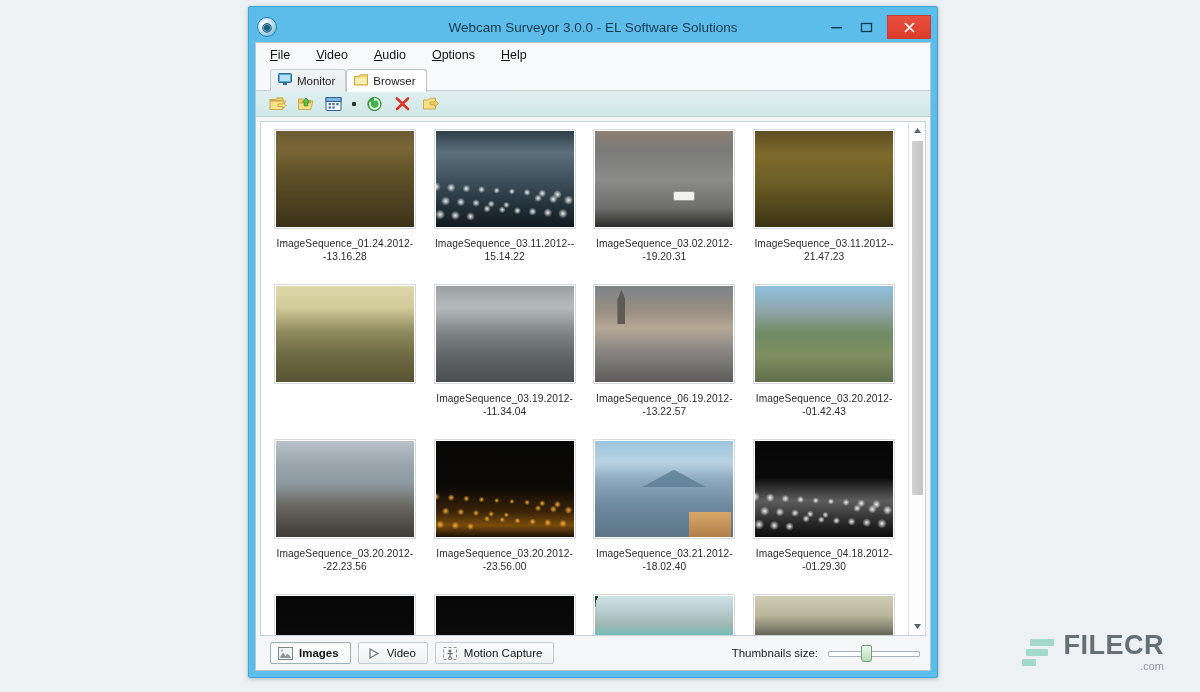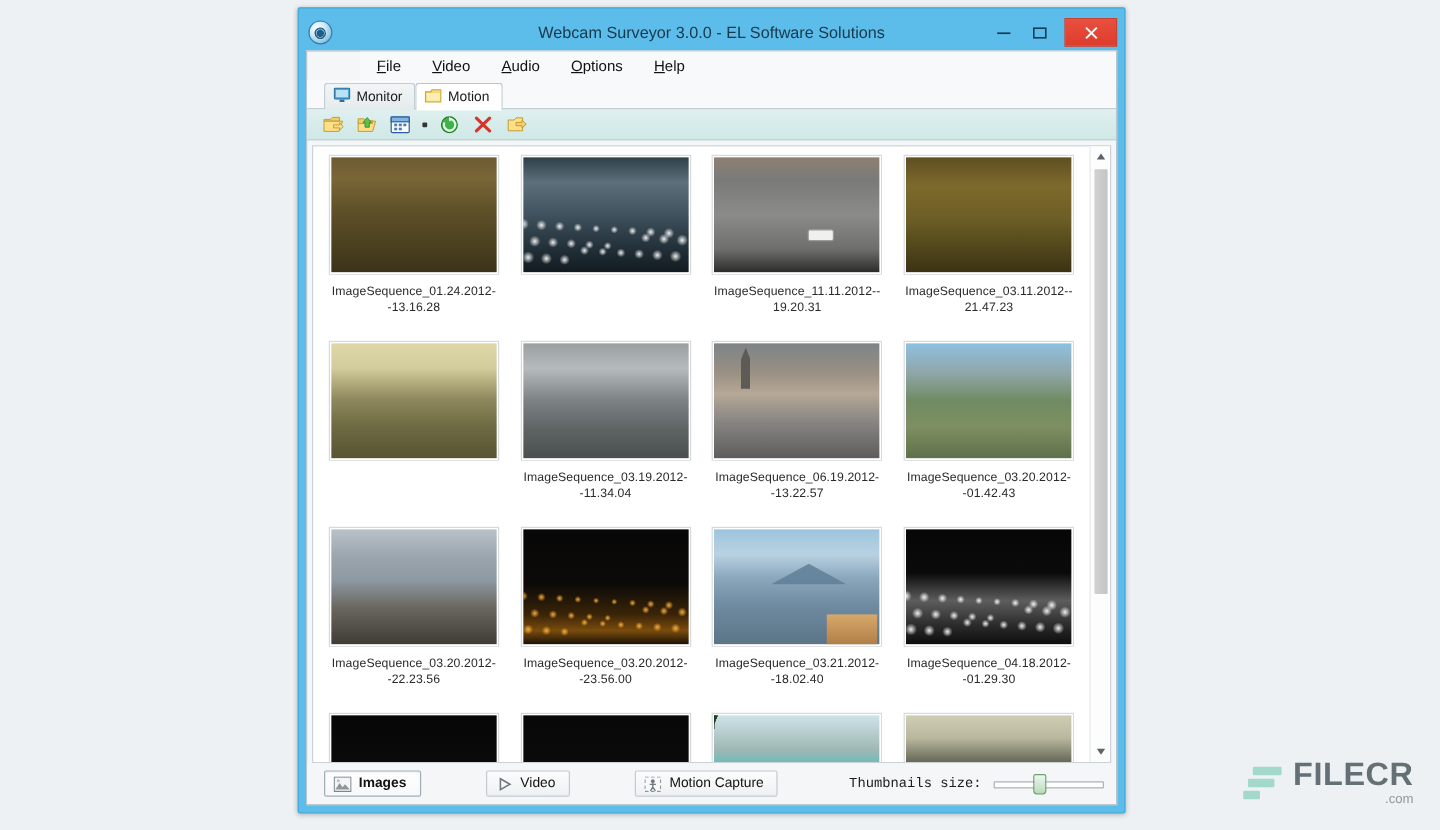--- a/index.html
+++ b/index.html
@@ -69,21 +69,21 @@
     display:flex; flex-direction:column;
     min-height:0;
   }
 
   
   #menubar {
     height:24px; flex:0 0 24px;
     display:flex; align-items:center;
     padding-left:14px; gap:26px;
     background:#f7f9fa;
-    font-size:12.5px; color:#111;margin-left:44px;
+    font-size:12.5px; color:#111;
   }
   .menu-item { cursor:default; }
   .menu-item u { text-decoration:underline; }
 
   
   #tabstrip {
     height:24px; flex:0 0 24px;
     display:flex; align-items:flex-end;
     padding-left:14px;
     background:#f7f9fa;
@@ -194,21 +194,20 @@
     border-radius:1px;
     cursor:default;
   }
 
   
   #bottombar {
     flex:0 0 34px; height:34px;
     display:flex; align-items:center;
     padding:0 10px 0 14px;
     background:#f4f6f7;
-    gap:47px;
   }
   .modebtn {
     height:22px;
     display:flex; align-items:center; gap:6px;
     padding:0 11px 0 7px;
     font-size:11.5px; color:#111;
     border:1px solid #c2ccd2;
     border-radius:2px;
     background:linear-gradient(#fbfcfc,#eef1f3);
     margin-right:7px;
@@ -217,21 +216,21 @@
   .modebtn.active {
     background:linear-gradient(#ffffff,#f6f8f9);
     border-color:#9fb0b9;
     font-weight:bold;
     box-shadow:inset 0 1px 2px rgba(0,0,0,.07);
   }
   .modebtn .ico { width:15px; height:15px; display:flex; align-items:center; justify-content:center; }
 
   #slider-area {
     margin-left:auto;
-    display:flex; align-items:flex-start; gap:10px;font-family:Liberation Mono, monospace;
+    display:flex; align-items:flex-start; gap:10px;
   }
   #slider-label { font-size:11.5px; color:#1c1c1c; }
   #slider {
     width:92px; height:12px;
     position:relative;
     display:flex; align-items:center;
   }
   #slider-track {
     position:absolute; left:0; right:0; top:4px; height:6px;
     background:#fdfdfd; border:1px solid #a9b3b9; border-radius:1px;
@@ -240,21 +239,21 @@
     position:absolute; left:36%; top:-2px;
     width:11px; height:17px;
     background:linear-gradient(#eef6ef,#b8ddb9);
     border:1px solid #6fa273;
     border-radius:2px 2px 3px 3px;
     cursor:default;
   }
 
   
   #watermark {
-    position:absolute; right:22px; bottom:20px;
+    position:absolute; right:36px; bottom:20px;
     display:flex; align-items:center; gap:9px;
     opacity:.95;
   }
   #wm-mark { width:34px; height:32px; position:relative; }
   #wm-mark i { position:absolute; display:block; height:7px; background:#9fd8c6; border-radius:1px; }
   #wm-mark i:nth-child(1){ top:3px;  left:9px;  width:24px; }
   #wm-mark i:nth-child(2){ top:13px; left:5px;  width:22px; }
   #wm-mark i:nth-child(3){ top:23px; left:1px;  width:14px; }
   #wm-text { display:flex; flex-direction:column; line-height:1; }
   #wm-filecr { font-size:27px; font-weight:bold; color:#5d6a6f; letter-spacing:.5px; }
@@ -308,21 +307,21 @@
         </span>
         <span>Monitor</span>
       </div>
       <div class="tab active">
         <span>
           <svg width="14" height="12" viewBox="0 0 14 12">
             <path d="M0.5 2.5 L5 2.5 L6 0.8 L13.5 0.8 L13.5 11 L0.5 11 Z" fill="#f6d97a" stroke="#c9a53d"></path>
             <path d="M1.5 3.6 L12.5 3.6 L12.5 10 L1.5 10 Z" fill="#fbeeb4" stroke="none"></path>
           </svg>
         </span>
-        <span>Motion</span>
+        <span>Browser</span>
       </div>
     </div>
 
     <div id="toolbar">
       <div class="tbtn">
         <svg width="18" height="16" viewBox="0 0 18 16">
           <path d="M1 3.5 L6.5 3.5 L8 1.8 L14 1.8 L14 5 L1 5 Z" fill="#f3cf6a" stroke="#c09a34" stroke-width=".8"></path>
           <path d="M1 5 L16.5 5 L13.5 13.5 L1 13.5 Z" fill="#ffdf87" stroke="#c09a34" stroke-width=".8"></path>
           <path d="M9 8 L14 8 L14 6.2 L17 9.5 L14 12.5 L14 10.6 L9 10.6 Z" fill="#f5e08a" stroke="#b8922f" stroke-width=".7"></path>
         </svg>
@@ -373,28 +372,29 @@
               <div class="thumb" style="width: 140px; height: 98px; background-image: linear-gradient(rgb(107, 90, 51) 0%, rgb(122, 103, 56) 18%, rgb(95, 81, 40) 45%, rgb(74, 63, 31) 78%, rgb(59, 50, 25) 100%);"></div>
             </div>
             <div class="caption">ImageSequence_01.24.2012--13.16.28</div>
           </div>
           <div class="cell">
             <div class="thumbwrap">
               <div class="thumb" style="width: 140px; height: 98px; background-image: linear-gradient(rgb(47, 63, 73) 0%, rgb(92, 112, 124) 22%, rgb(63, 82, 93) 50%, rgb(35, 49, 58) 78%, rgb(18, 26, 32) 100%);">
                 <div style="position: absolute; inset: 0px; background-image: radial-gradient(circle at 0% 58%, rgba(255, 255, 255, 0.92) 0px, rgba(0, 0, 0, 0) 3.2%), radial-gradient(circle at 37% 81%, rgba(255, 255, 255, 0.92) 0px, rgba(0, 0, 0, 0) 3.2%), radial-gradient(circle at 74% 70%, rgba(255, 255, 255, 0.92) 0px, rgba(0, 0, 0, 0) 3.2%), radial-gradient(circle at 11% 59%, rgba(255, 255, 255, 0.92) 0px, rgba(0, 0, 0, 0) 3.2%), radial-gradient(circle at 48% 82%, rgba(255, 255, 255, 0.92) 0px, rgba(0, 0, 0, 0) 3.2%), radial-gradient(circle at 85% 71%, rgba(255, 255, 255, 0.92) 0px, rgba(0, 0, 0, 0) 3.2%), radial-gradient(circle at 22% 60%, rgba(255, 255, 255, 0.92) 0px, rgba(0, 0, 0, 0) 3.2%), radial-gradient(circle at 59% 83%, rgba(255, 255, 255, 0.92) 0px, rgba(0, 0, 0, 0) 3.2%), radial-gradient(circle at 96% 72%, rgba(255, 255, 255, 0.92) 0px, rgba(0, 0, 0, 0) 3.2%), radial-gradient(circle at 33% 61%, rgba(255, 255, 255, 0.92) 0px, rgba(0, 0, 0, 0) 3.2%), radial-gradient(circle at 70% 84%, rgba(255, 255, 255, 0.92) 0px, rgba(0, 0, 0, 0) 3.2%), radial-gradient(circle at 7% 73%, rgba(255, 255, 255, 0.92) 0px, rgba(0, 0, 0, 0) 3.2%), radial-gradient(circle at 44% 62%, rgba(255, 255, 255, 0.92) 0px, rgba(0, 0, 0, 0) 3.2%), radial-gradient(circle at 81% 85%, rgba(255, 255, 255, 0.92) 0px, rgba(0, 0, 0, 0) 3.2%), radial-gradient(circle at 18% 74%, rgba(255, 255, 255, 0.92) 0px, rgba(0, 0, 0, 0) 3.2%), radial-gradient(circle at 55% 63%, rgba(255, 255, 255, 0.92) 0px, rgba(0, 0, 0, 0) 3.2%), radial-gradient(circle at 92% 86%, rgba(255, 255, 255, 0.92) 0px, rgba(0, 0, 0, 0) 3.2%), radial-gradient(circle at 29% 75%, rgba(255, 255, 255, 0.92) 0px, rgba(0, 0, 0, 0) 3.2%), radial-gradient(circle at 66% 64%, rgba(255, 255, 255, 0.92) 0px, rgba(0, 0, 0, 0) 3.2%), radial-gradient(circle at 3% 87%, rgba(255, 255, 255, 0.92) 0px, rgba(0, 0, 0, 0) 3.2%), radial-gradient(circle at 40% 76%, rgba(255, 255, 255, 0.92) 0px, rgba(0, 0, 0, 0) 3.2%), radial-gradient(circle at 77% 65%, rgba(255, 255, 255, 0.92) 0px, rgba(0, 0, 0, 0) 3.2%), radial-gradient(circle at 14% 88%, rgba(255, 255, 255, 0.92) 0px, rgba(0, 0, 0, 0) 3.2%), radial-gradient(circle at 51% 77%, rgba(255, 255, 255, 0.92) 0px, rgba(0, 0, 0, 0) 3.2%), radial-gradient(circle at 88% 66%, rgba(255, 255, 255, 0.92) 0px, rgba(0, 0, 0, 0) 3.2%), radial-gradient(circle at 25% 89%, rgba(255, 255, 255, 0.92) 0px, rgba(0, 0, 0, 0) 3.2%);"></div>
               </div>
             </div>
+            <div class="caption">ImageSequence_03.11.2012--15.14.22</div>
           </div>
           <div class="cell">
             <div class="thumbwrap">
               <div class="thumb" style="width: 140px; height: 98px; background-image: linear-gradient(rgb(142, 127, 116) 0%, rgb(122, 122, 120) 20%, rgb(139, 139, 137) 50%, rgb(110, 110, 108) 80%, rgb(43, 43, 43) 100%);">
                 <div style="position: absolute; left: 56%; top: 62%; width: 22px; height: 10px; background: rgb(240, 240, 238); border: 1px solid rgb(154, 154, 152); border-radius: 2px;"></div>
               </div>
             </div>
-            <div class="caption">ImageSequence_11.11.2012--19.20.31</div>
+            <div class="caption">ImageSequence_03.02.2012--19.20.31</div>
           </div>
           <div class="cell">
             <div class="thumbwrap">
               <div class="thumb" style="width: 140px; height: 98px; background-image: linear-gradient(rgb(94, 79, 34) 0%, rgb(125, 106, 44) 25%, rgb(107, 93, 37) 55%, rgb(78, 67, 26) 82%, rgb(58, 50, 19) 100%);"></div>
             </div>
             <div class="caption">ImageSequence_03.11.2012--21.47.23</div>
           </div>
           <div class="cell">
             <div class="thumbwrap">
               <div class="thumb" style="width: 140px; height: 98px; background-image: linear-gradient(rgb(222, 215, 168) 0%, rgb(210, 203, 154) 22%, rgb(143, 138, 94) 48%, rgb(110, 106, 66) 72%, rgb(88, 84, 51) 100%);"></div>

